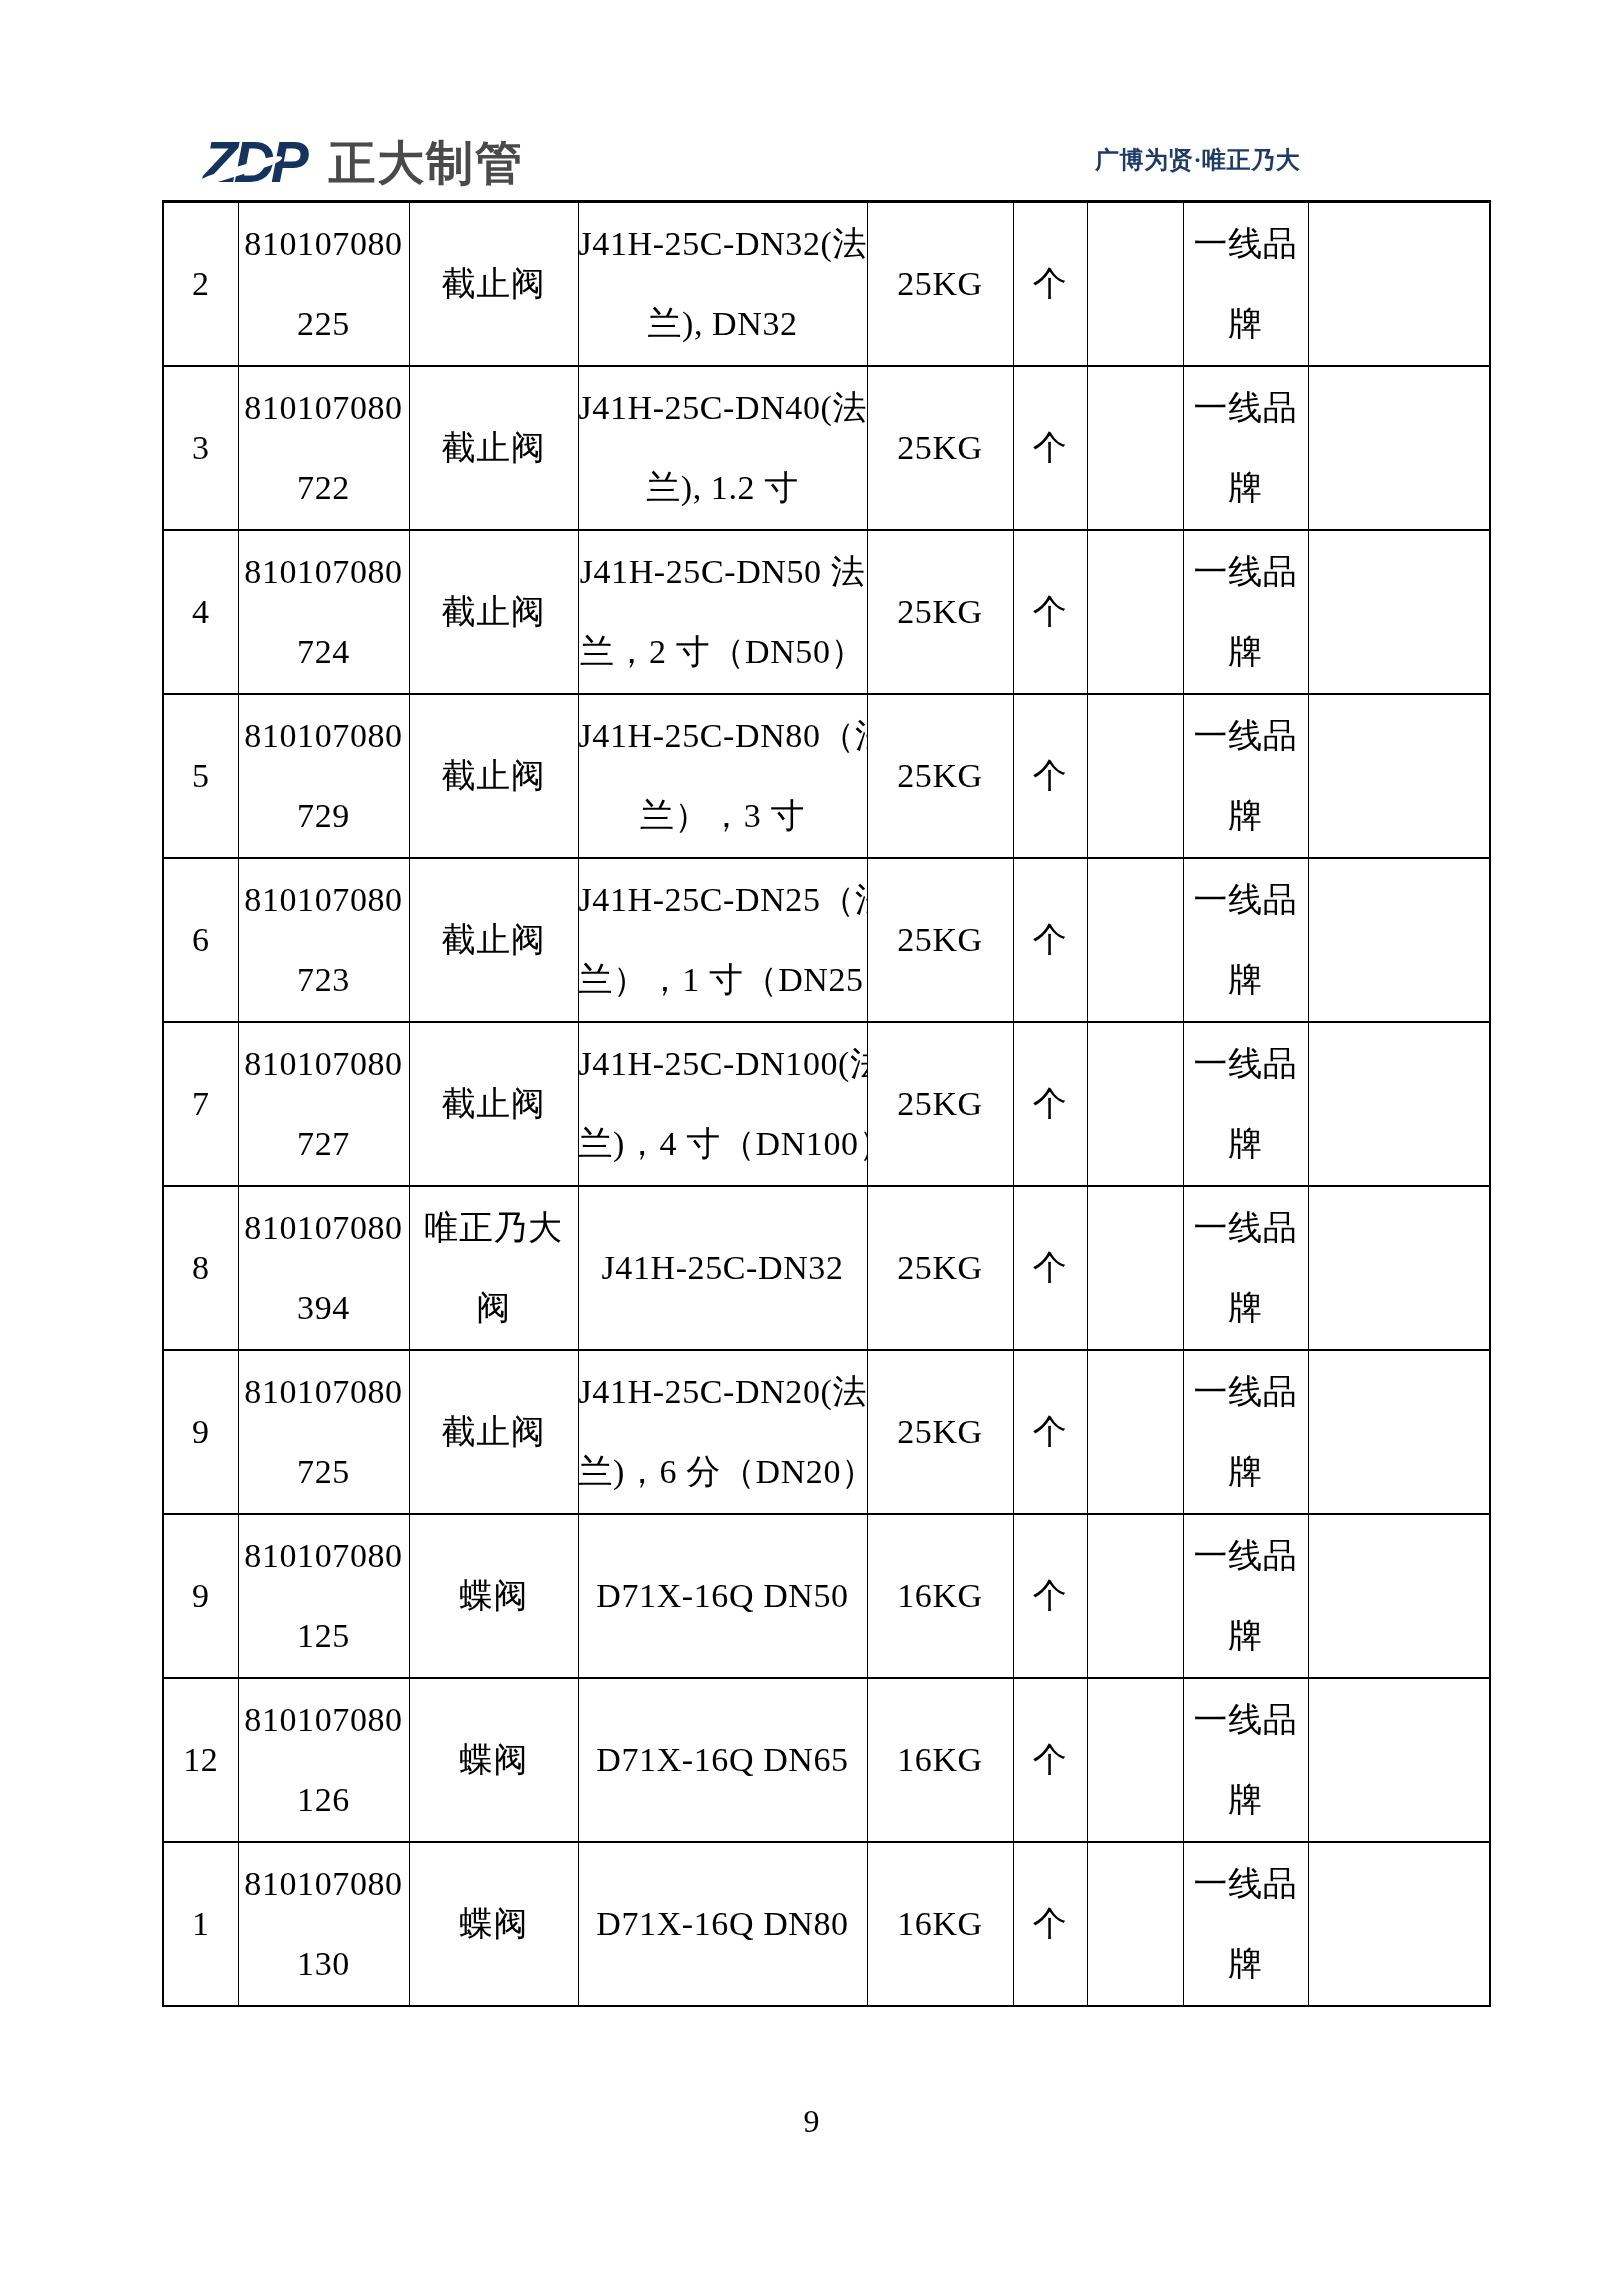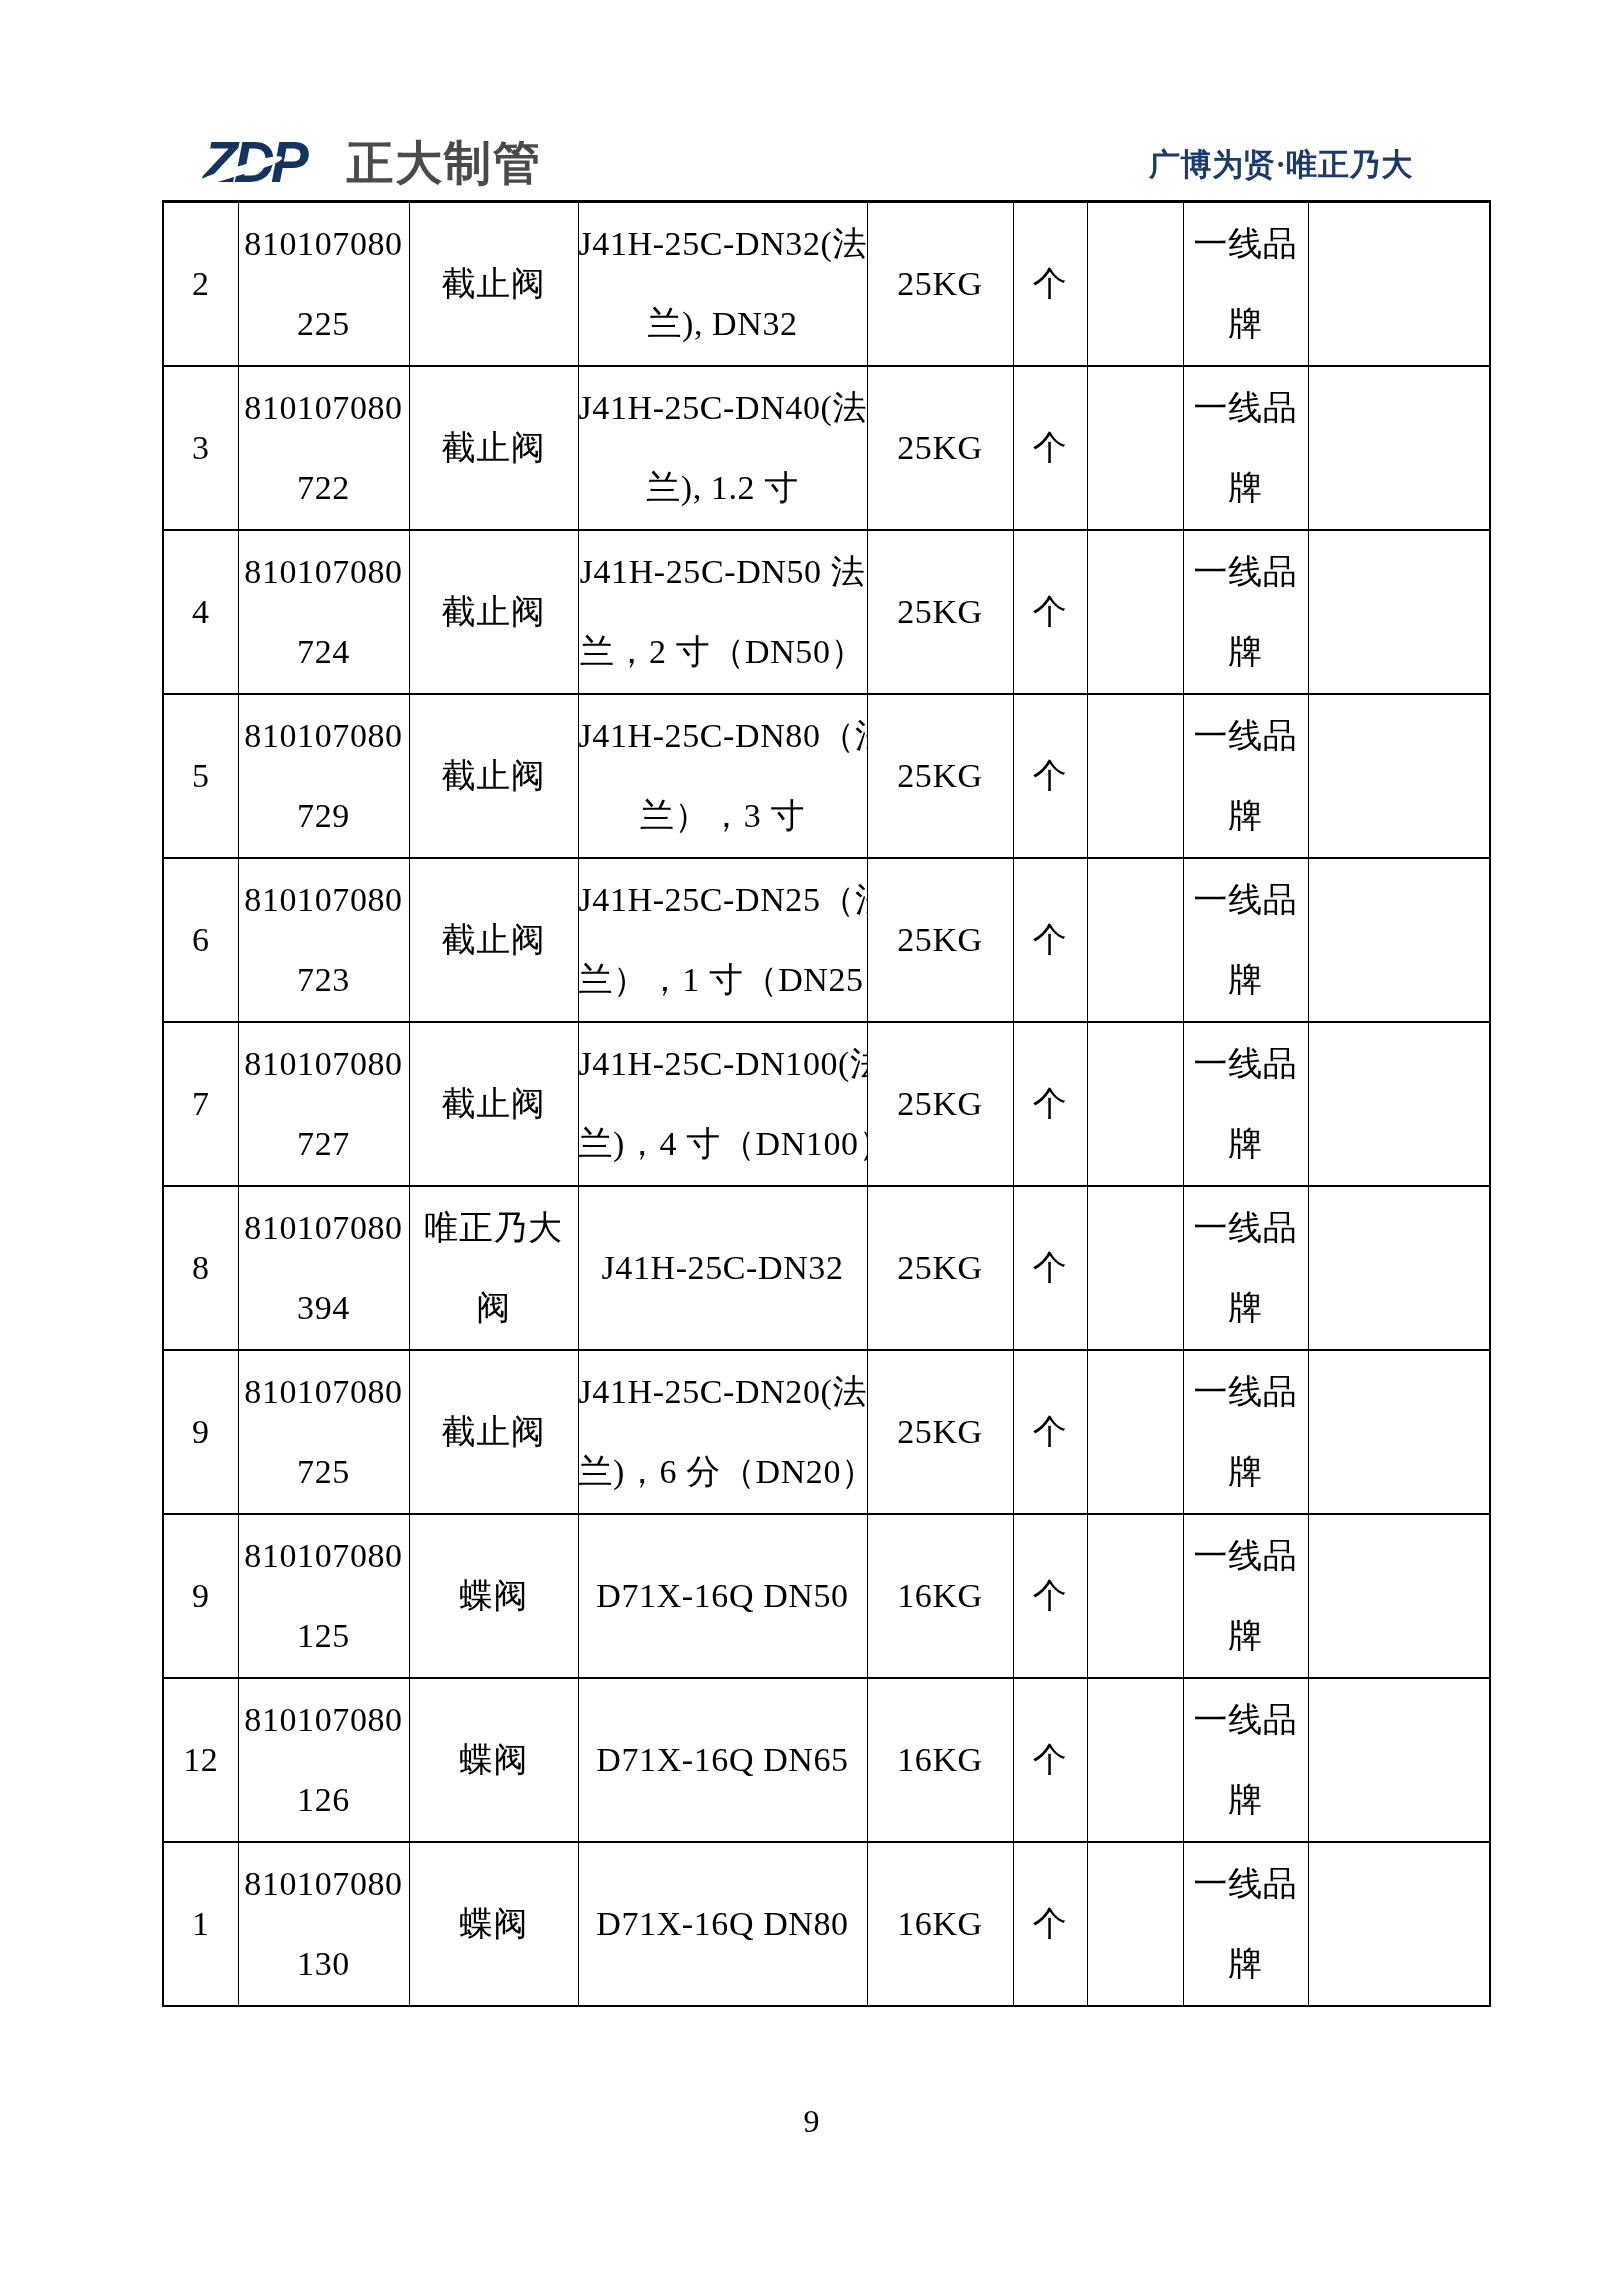--- a/index.html
+++ b/index.html
@@ -46,28 +46,28 @@
     border-radius: 50% / 100%;
     transform: rotate(-17deg);
   }
   .company-name {
     font-family: "Liberation Sans", sans-serif;
     font-weight: 900;
     font-size: 47px;
     line-height: 53px;
     color: #4a4a4a;
     letter-spacing: 1.8px;
-    margin-left: 36px;
+    margin-left: 18px;
   }
   .slogan {
     position: absolute;
-    left: 1149px;
+    left: 1095px;
     top: 144px;
     width: 292px;
-    font-size: 31px;
+    font-size: 24px;
     font-weight: bold;
     color: #1c3a6a;
     letter-spacing: 0.6px;
     white-space: nowrap;
   }
 
   
   table.doc-table {
     position: absolute;
     left: 162px;

